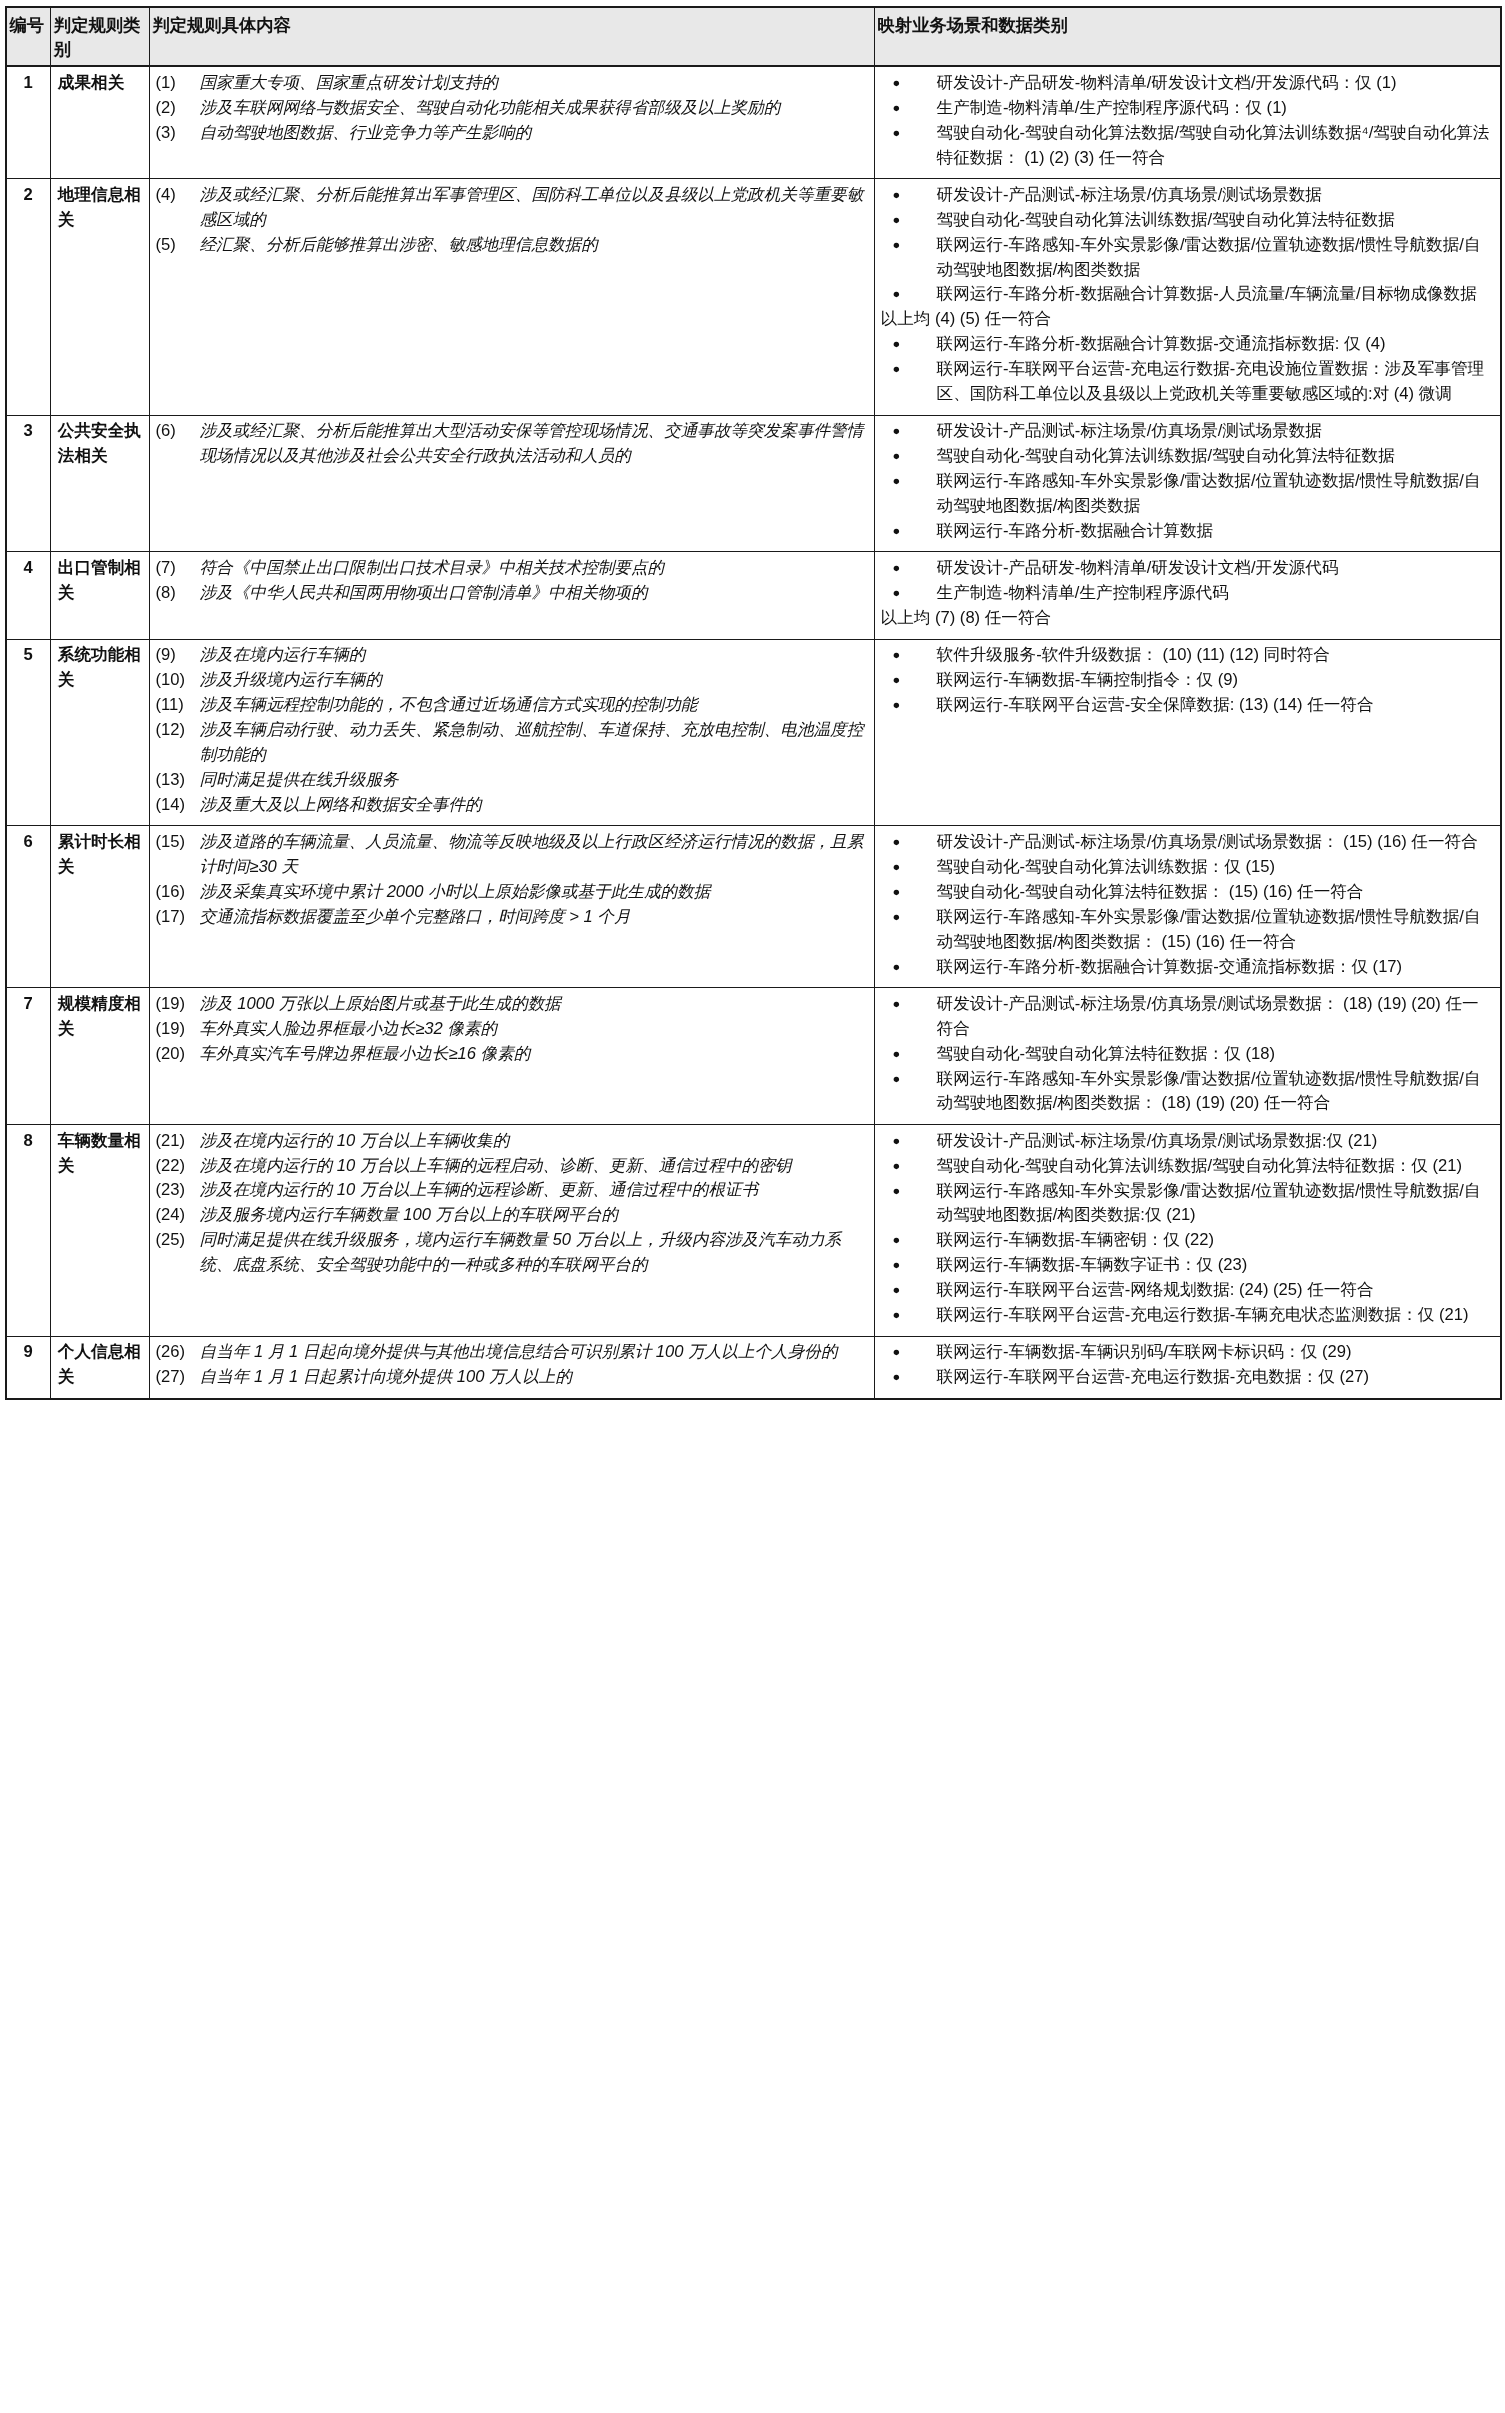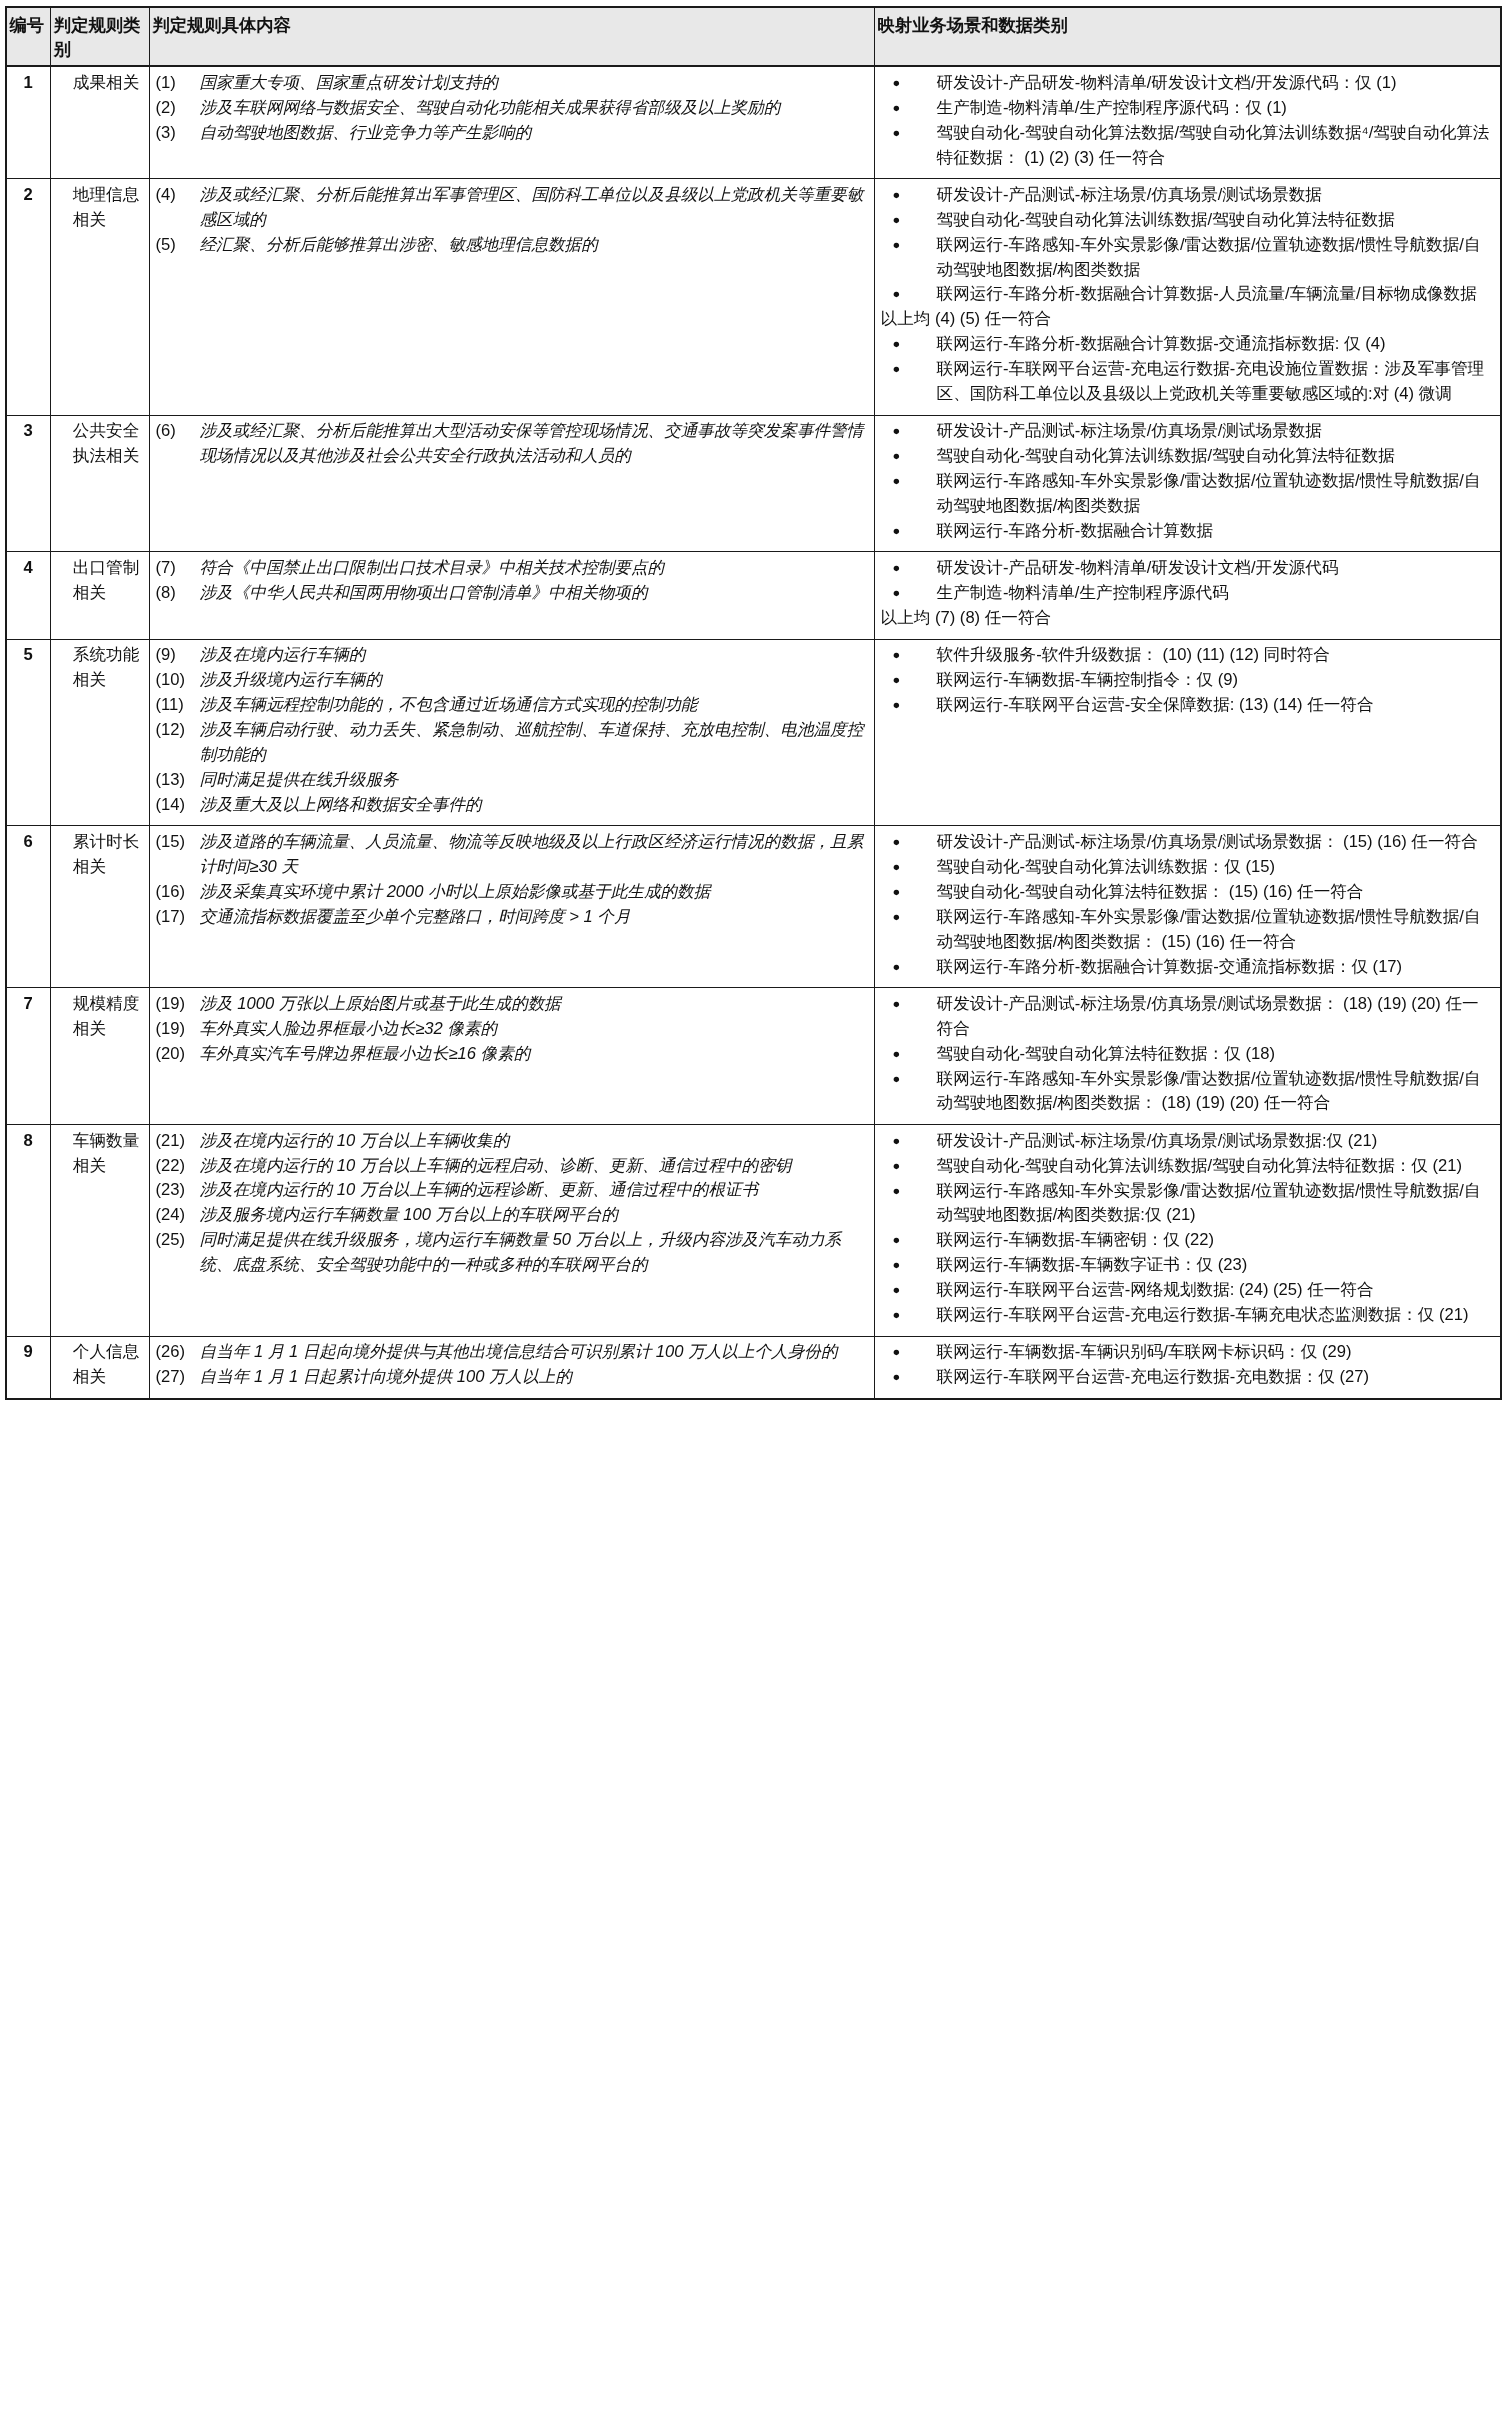--- a/index.html
+++ b/index.html
@@ -41,22 +41,22 @@
   td {
     font-size: 16.6px;
     line-height: 1.5;
     padding: 3.8px 6px 7.5px 6px;
   }
   td.col-id {
     text-align: center;
     font-weight: bold;
   }
   td.col-cat {
-    font-weight: normal;
-    padding-left: 22px;
+    font-weight: bold;
+    padding-left: 7px;
   }
   .rule {
     display: flex;
     align-items: flex-start;
   }
   .rule-num {
     flex: 0 0 44px;
     white-space: nowrap;
   }
   .rule-text {

